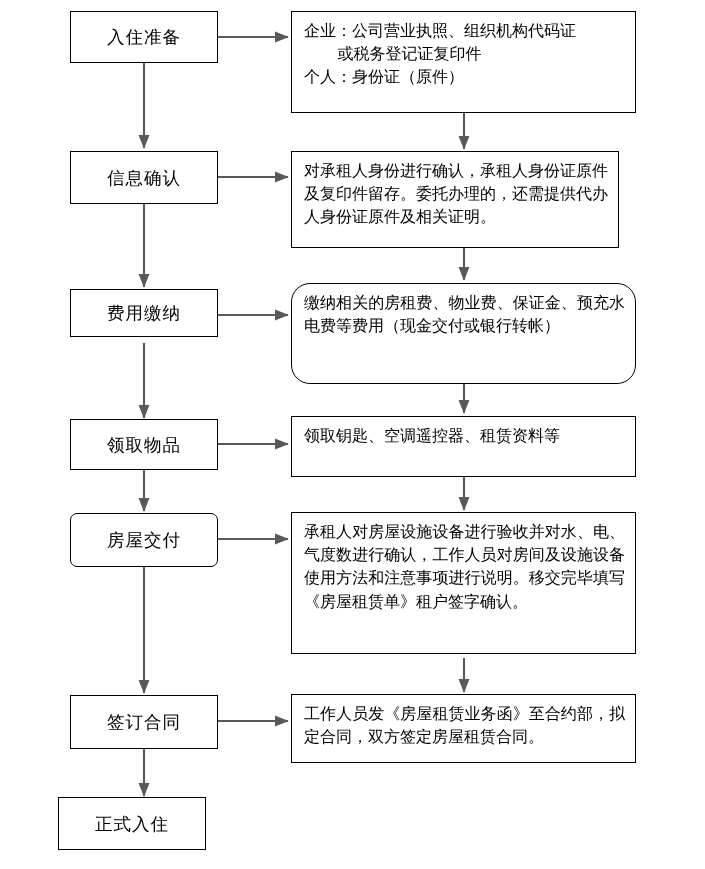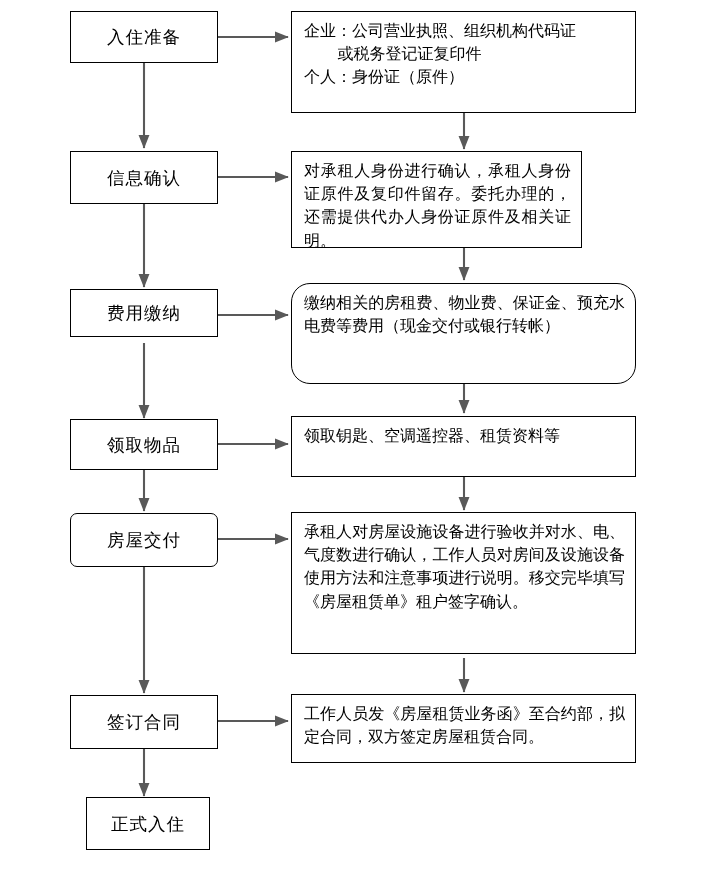--- a/index.html
+++ b/index.html
@@ -116,31 +116,31 @@
   </div>
 
   <div class="node node-stage" style="left:70px; top:513px; width:148px; height:54px;border-radius:7px;">
     <span>房屋交付</span>
   </div>
 
   <div class="node node-stage" style="left:70px; top:695px; width:148px; height:54px;">
     <span>签订合同</span>
   </div>
 
-  <div class="node node-stage" style="left:86px; top:797px; width:124px; height:53px;justify-content:center;">
+  <div class="node node-stage" style="left:58px; top:797px; width:148px; height:53px;justify-content:center;">
     <span>正式入住</span>
   </div>
 
   <div class="node node-detail" style="left:291px; top:11px; width:345px; height:102px;">
     <span class="detail-line">企业：公司营业执照、组织机构代码证</span>
     <span class="detail-line indent">或税务登记证复印件</span>
     <span class="detail-line">个人：身份证（原件）</span>
   </div>
 
-  <div class="node node-detail justify-wrap" style="left:291px; top:151px; width:291px; height:97px;">
+  <div class="node node-detail justify-wrap" style="left:291px; top:151px; width:328px; height:97px;">
     <span>对承租人身份进行确认，承租人身份证原件及复印件留存。委托办理的，还需提供代办人身份证原件及相关证明。</span>
   </div>
 
   <div class="node node-detail justify-wrap" style="left:291px; top:283px; width:345px; height:101px;border-radius:19px;">
     <span>缴纳相关的房租费、物业费、保证金、预充水电费等费用（现金交付或银行转帐）</span>
   </div>
 
   <div class="node node-detail" style="left:291px; top:416px; width:345px; height:61px;">
     <span>领取钥匙、空调遥控器、租赁资料等</span>
   </div>

